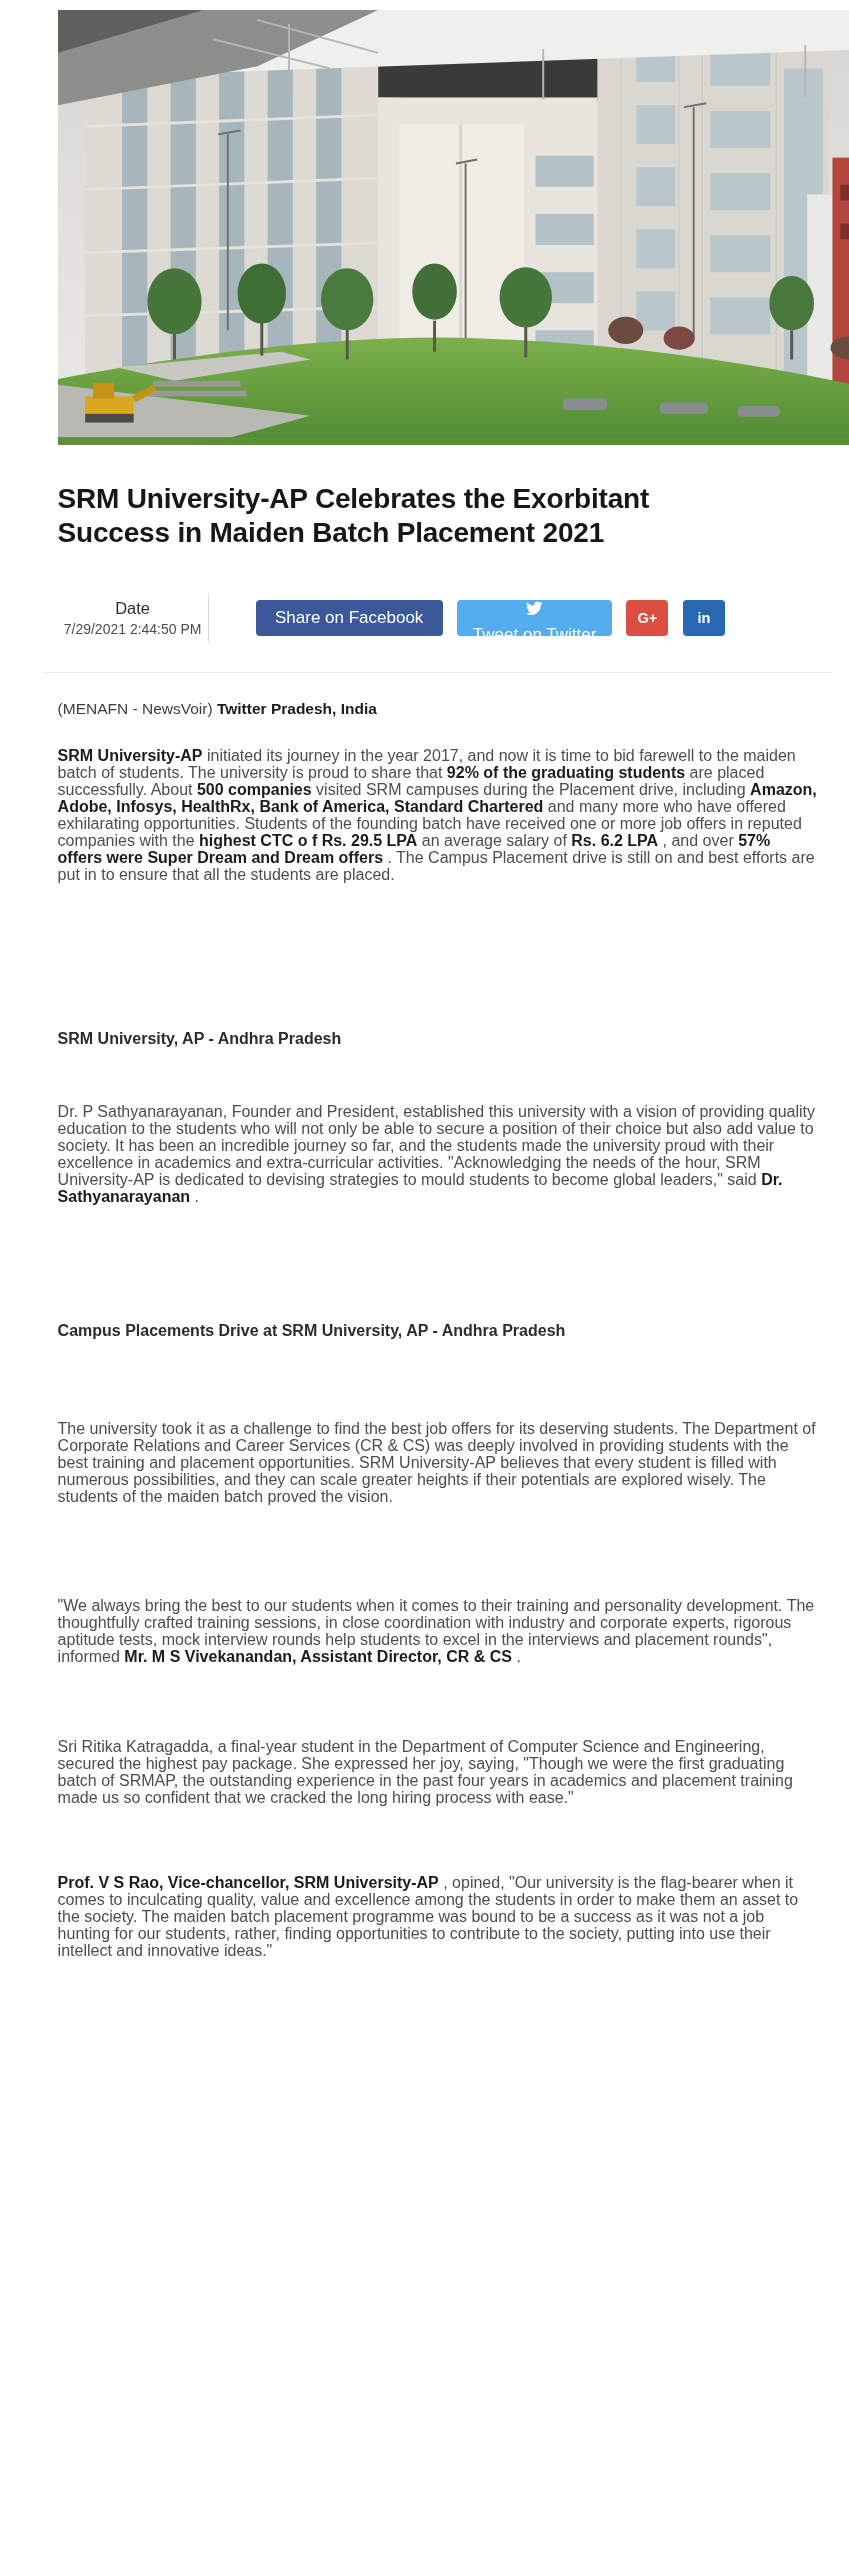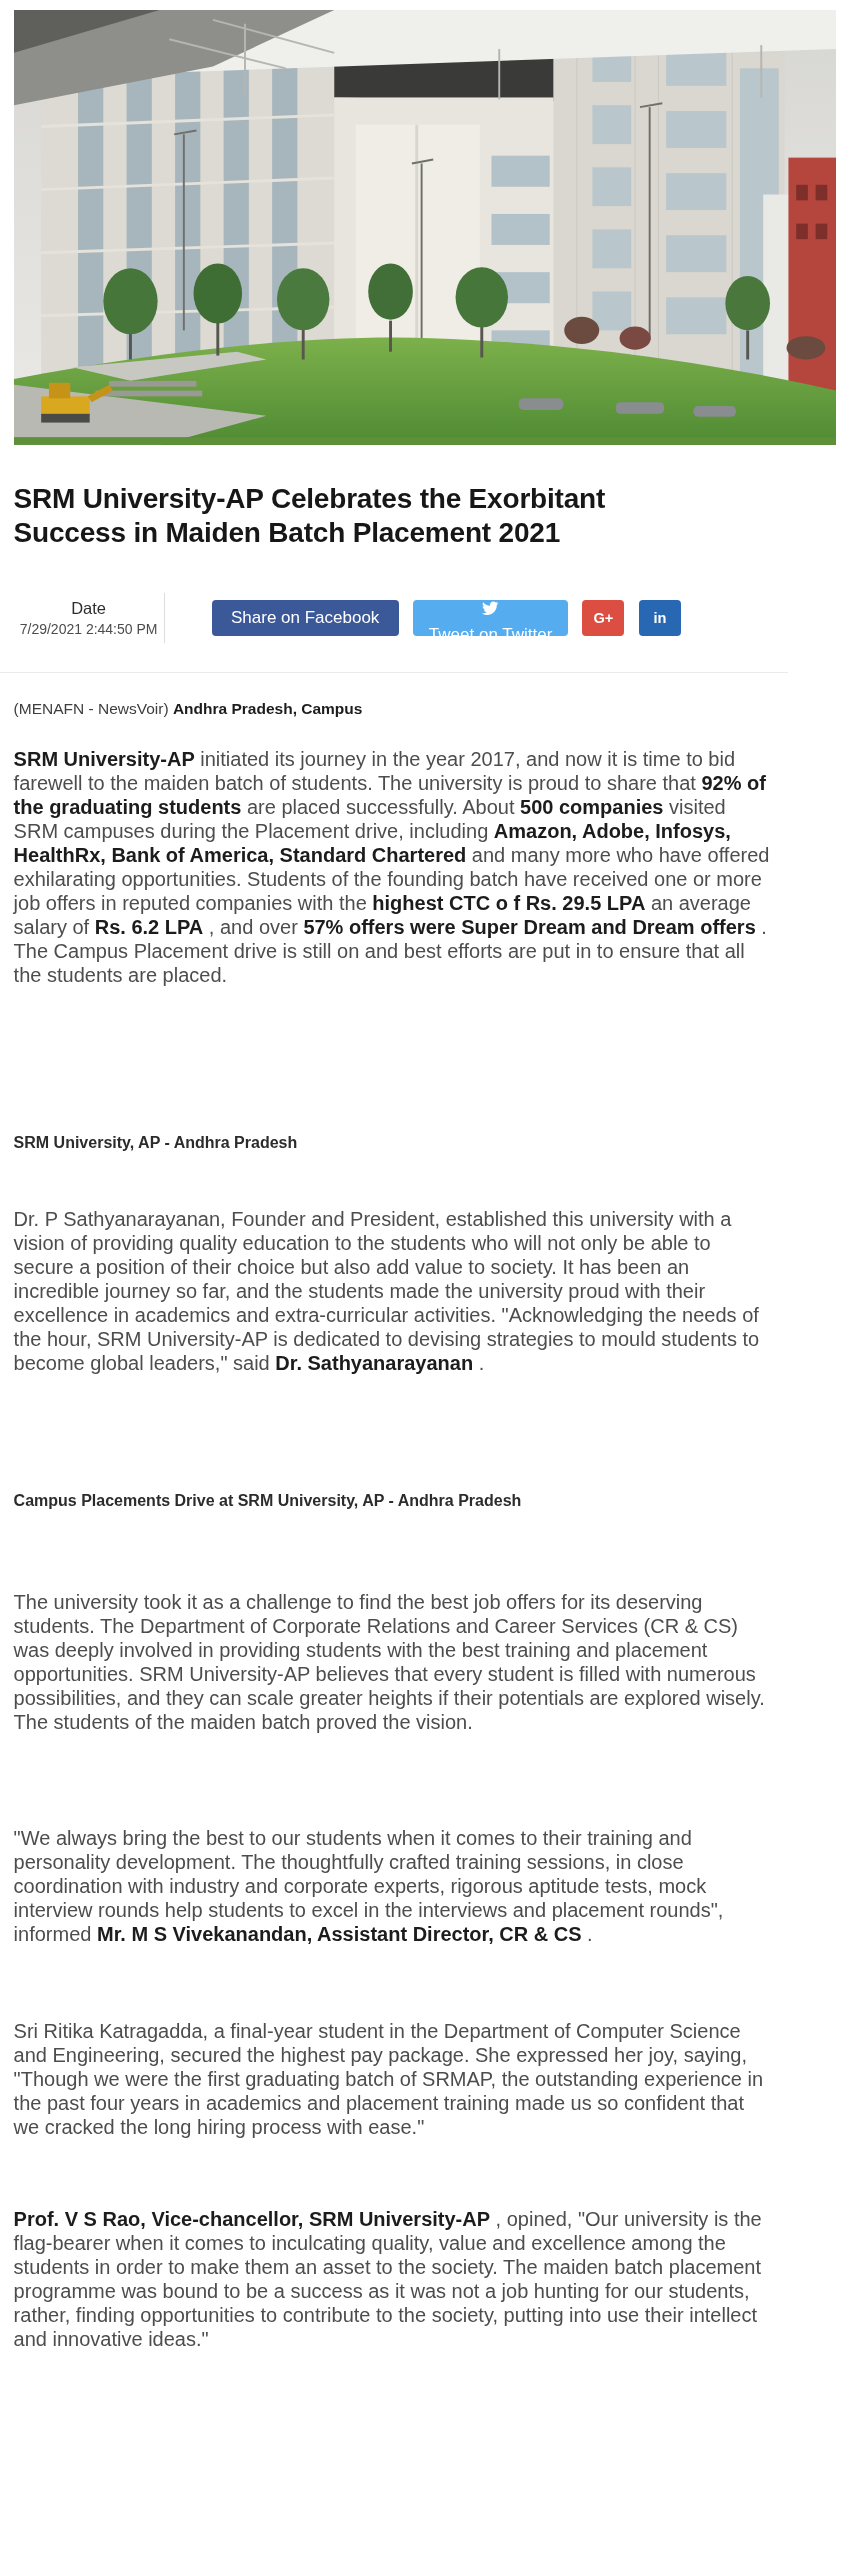--- a/index.html
+++ b/index.html
@@ -1,17 +1,17 @@
 <!DOCTYPE html>
 <html><head>
 <meta charset="utf-8">
 <style>
   html,body{margin:0;padding:0;background:#ffffff;}
   body{font-family:"Liberation Sans",sans-serif;color:#4a4a4a;}
-  .page{width:788px;box-sizing:border-box;padding:9.7px 13.6px 58px;background:#fff;}
+  .page{width:788px;box-sizing:border-box;padding:9.7px 13.6px 58px;background:#fff;margin-left:44px;}
 
   
   .hero{margin:0;padding:0;}
   .hero svg{display:block;}
 
   
   h1.title{font-size:28px;line-height:1.22;font-weight:700;color:#171717;
            margin:37px 0 43px;max-width:679px;letter-spacing:-0.2px;}
 
   
@@ -26,21 +26,21 @@
   .btn-fb{padding:0 19.4px;}
   .btn-tw{padding:0 15.5px;display:inline-flex;align-items:center;gap:8.7px;margin-left:14.6px;flex-direction:column;}
   .btn-tw svg{width:16.5px;height:16.5px;fill:#fff;}
   .btn-sq{width:42px;margin-left:14.6px;font-weight:bold;font-size:14.6px;}
 
   hr.rule{border:none;border-top:1px solid #eaeaea;margin:29px -13.6px 0;}
 
   .source-line{margin:27px 0 0;font-size:15.5px;color:#3e3e3e;}
   .source-line .b,#article-body .b{font-weight:700;color:#1c1c1c;}
 
-  #article-body p{font-size:20px;line-height:24px;margin:0;max-width:808px;color:#4d4d4d;}
+  #article-body p{font-size:16px;line-height:17px;margin:0;max-width:808px;color:#4d4d4d;}
   #article-body h2{font-size:16px;line-height:1.3;font-weight:700;color:#2c2c2c;margin:0;}
   #article-body > *:nth-child(1){margin-top:29px;}
   #article-body > *:nth-child(2){margin-top:146px;}
   #article-body > *:nth-child(3){margin-top:53px;}
   #article-body > *:nth-child(4){margin-top:116px;}
   #article-body > *:nth-child(5){margin-top:78px;}
   #article-body > *:nth-child(6){margin-top:92px;}
   #article-body > *:nth-child(7){margin-top:73px;}
   #article-body > *:nth-child(8){margin-top:68px;}
 </style>
@@ -204,21 +204,21 @@
         </span>
         <span>Tweet on Twitter</span>
       </button>
       <button class="btn btn-sq" id="btn-gp" style="background: rgb(220, 78, 65);">G+</button>
       <button class="btn btn-sq" id="btn-li" style="background: rgb(40, 103, 178);">in</button>
     </div>
   </div>
 
   <hr class="rule">
 
-  <p class="source-line"><span>(MENAFN - NewsVoir) </span><span class="b">Andhra Pradesh, Campus</span></p>
+  <p class="source-line"><span>(MENAFN - NewsVoir) </span><span class="b">Twitter Pradesh, India</span></p>
 
   <div id="article-body">
       <p><span class="b">SRM University-AP</span><span> initiated its journey in the year 2017, and now it is time to bid farewell to the maiden batch of students. The university is proud to share that </span><span class="b">92% of the graduating students</span><span> are placed successfully. About </span><span class="b">500 companies</span><span> visited SRM campuses during the Placement drive, including </span><span class="b">Amazon, Adobe, Infosys, HealthRx, Bank of America, Standard Chartered</span><span> and many more who have offered exhilarating opportunities. Students of the founding batch have received one or more job offers in reputed companies with the </span><span class="b">highest CTC o f Rs. 29.5 LPA</span><span> an average salary of </span><span class="b">Rs. 6.2 LPA</span><span> , and over </span><span class="b">57% offers were Super Dream and Dream offers</span><span> . The Campus Placement drive is still on and best efforts are put in to ensure that all the students are placed.</span></p>
       <h2>SRM University, AP - Andhra Pradesh</h2>
       <p><span>Dr. P Sathyanarayanan, Founder and President, established this university with a vision of providing quality education to the students who will not only be able to secure a position of their choice but also add value to society. It has been an incredible journey so far, and the students made the university proud with their excellence in academics and extra-curricular activities. "Acknowledging the needs of the hour, SRM University-AP is dedicated to devising strategies to mould students to become global leaders," said </span><span class="b">Dr. Sathyanarayanan</span><span> .</span></p>
       <h2>Campus Placements Drive at SRM University, AP - Andhra Pradesh</h2>
       <p><span>The university took it as a challenge to find the best job offers for its deserving students. The Department of Corporate Relations and Career Services (CR &amp; CS) was deeply involved in providing students with the best training and placement opportunities. SRM University-AP believes that every student is filled with numerous possibilities, and they can scale greater heights if their potentials are explored wisely. The students of the maiden batch proved the vision.</span></p>
       <p><span>"We always bring the best to our students when it comes to their training and personality development. The thoughtfully crafted training sessions, in close coordination with industry and corporate experts, rigorous aptitude tests, mock interview rounds help students to excel in the interviews and placement rounds", informed </span><span class="b">Mr. M S Vivekanandan, Assistant Director, CR &amp; CS</span><span> .</span></p>
       <p><span>Sri Ritika Katragadda, a final-year student in the Department of Computer Science and Engineering, secured the highest pay package. She expressed her joy, saying, "Though we were the first graduating batch of SRMAP, the outstanding experience in the past four years in academics and placement training made us so confident that we cracked the long hiring process with ease."</span></p>
       <p><span class="b">Prof. V S Rao, Vice-chancellor, SRM University-AP</span><span> , opined, "Our university is the flag-bearer when it comes to inculcating quality, value and excellence among the students in order to make them an asset to the society. The maiden batch placement programme was bound to be a success as it was not a job hunting for our students, rather, finding opportunities to contribute to the society, putting into use their intellect and innovative ideas."</span></p>

